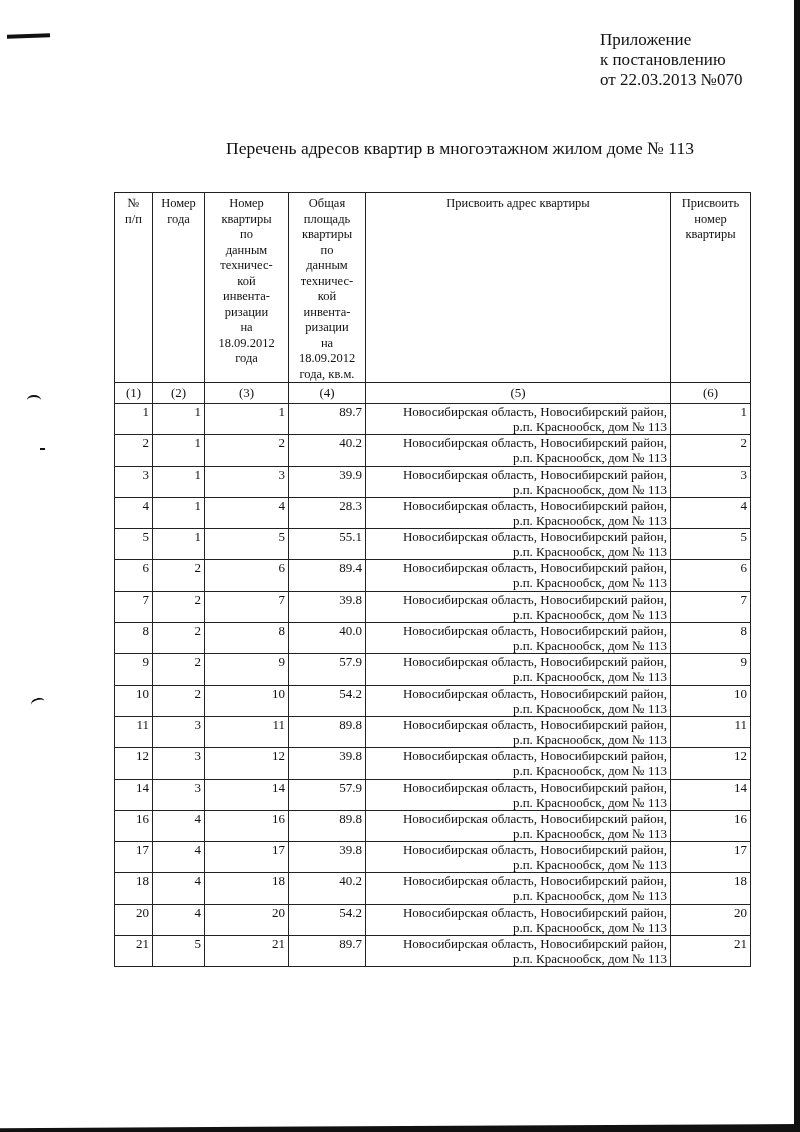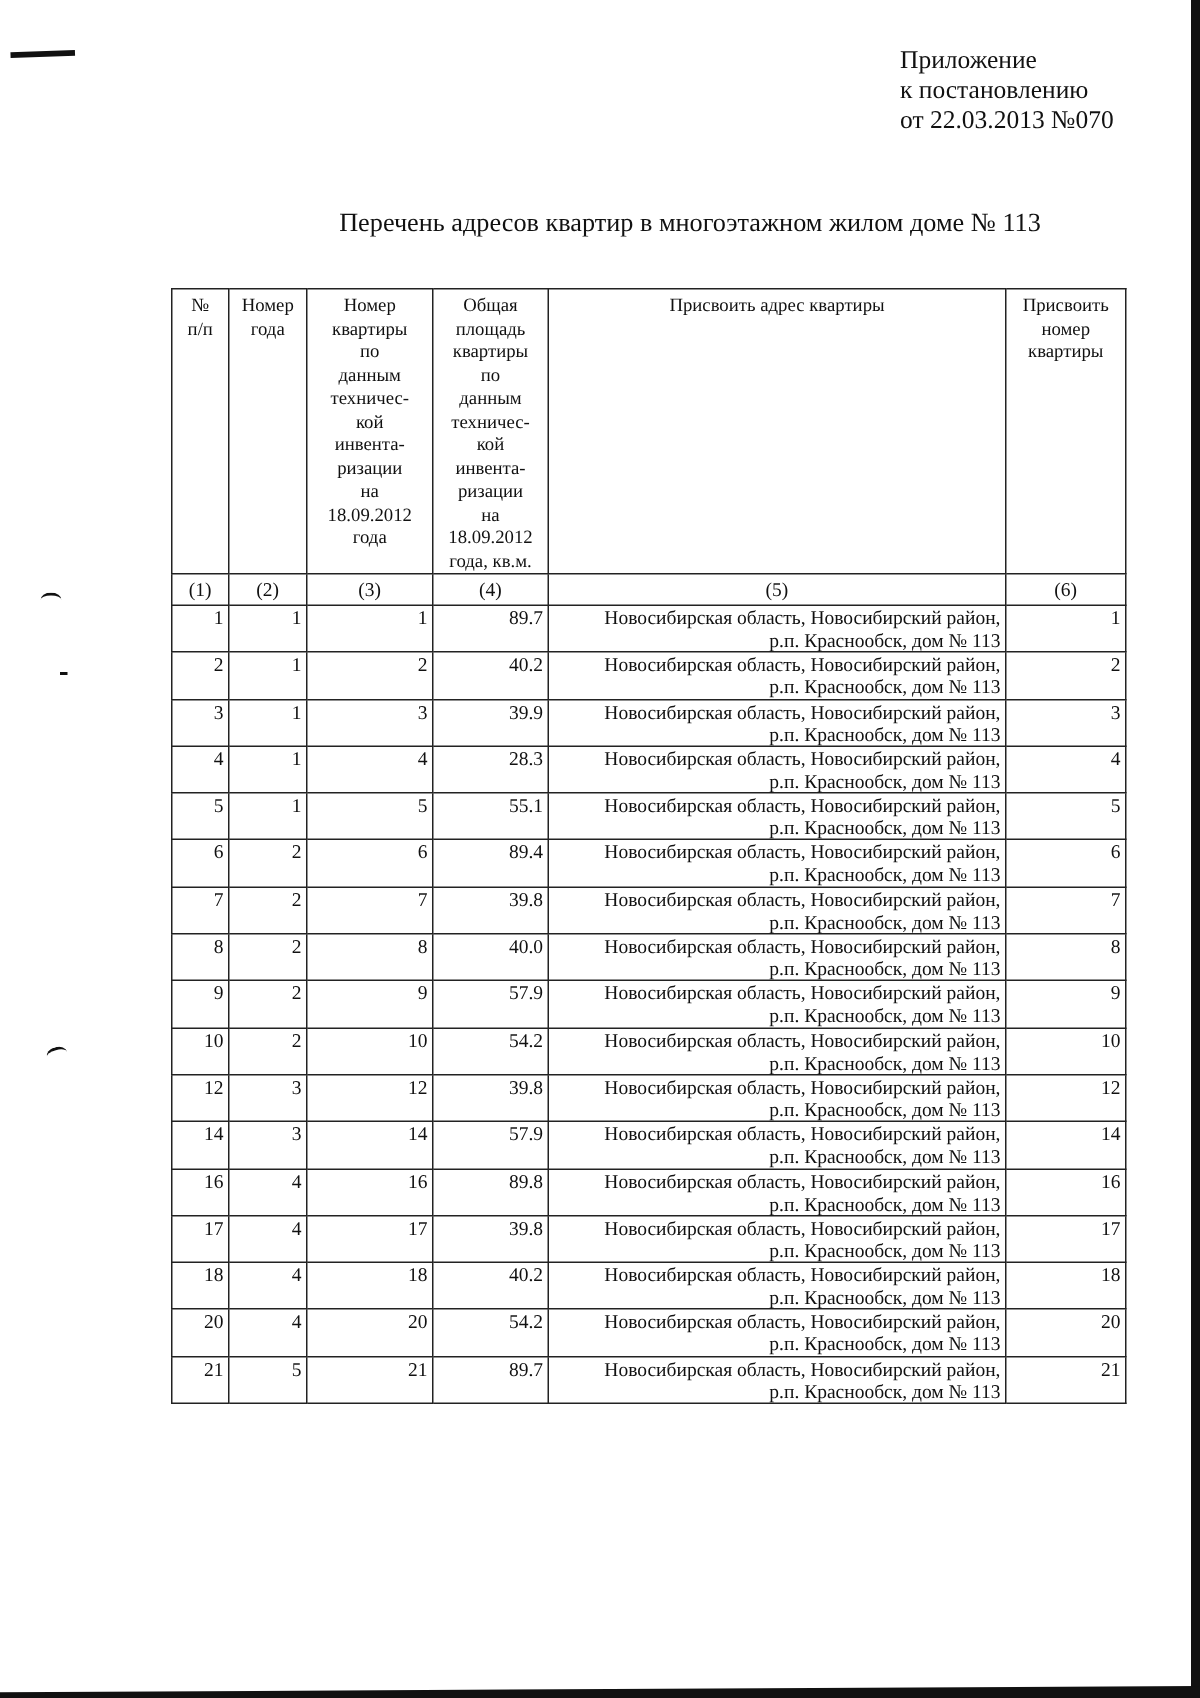--- a/index.html
+++ b/index.html
@@ -228,20 +228,31 @@
         <td class="num">2</td>
         <td class="num">10</td>
         <td class="num">54.2</td>
         <td class="addr">
           <div>Новосибирская область, Новосибирский район,</div>
           <div>р.п. Краснообск, дом № 113</div>
         </td>
         <td class="n6">10</td>
       </tr>
       <tr class="row">
+        <td class="num">11</td>
+        <td class="num">3</td>
+        <td class="num">11</td>
+        <td class="num">89.8</td>
+        <td class="addr">
+          <div>Новосибирская область, Новосибирский район,</div>
+          <div>р.п. Краснообск, дом № 113</div>
+        </td>
+        <td class="n6">11</td>
+      </tr>
+      <tr class="row">
         <td class="num">12</td>
         <td class="num">3</td>
         <td class="num">12</td>
         <td class="num">39.8</td>
         <td class="addr">
           <div>Новосибирская область, Новосибирский район,</div>
           <div>р.п. Краснообск, дом № 113</div>
         </td>
         <td class="n6">12</td>
       </tr>

